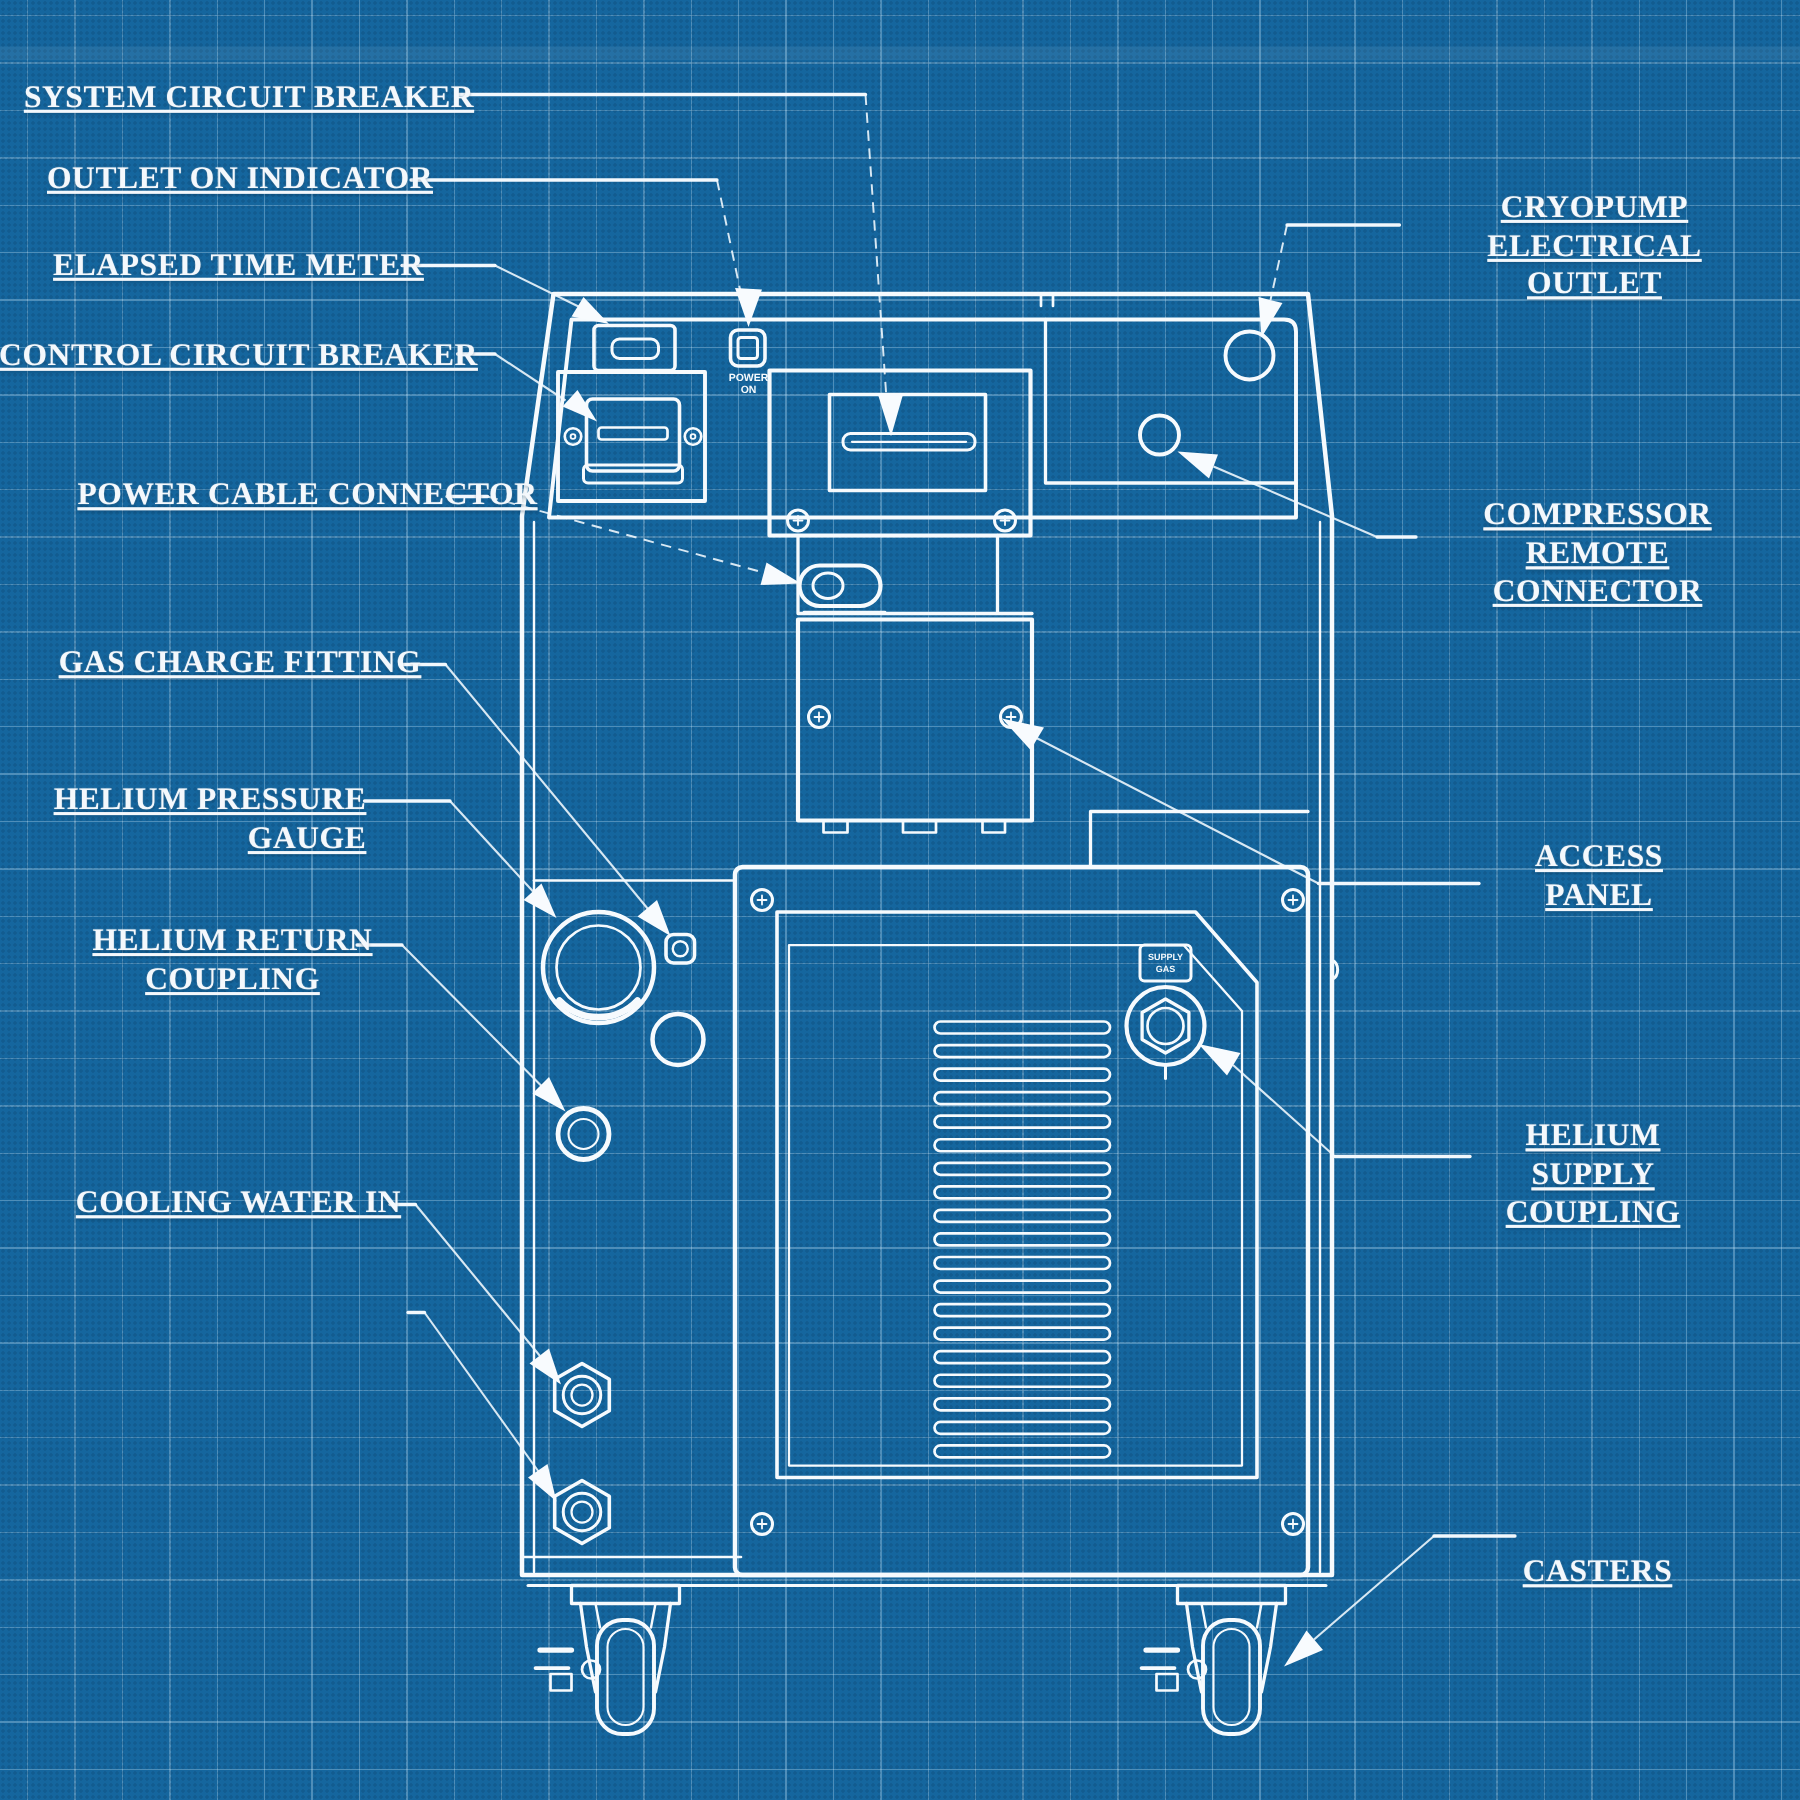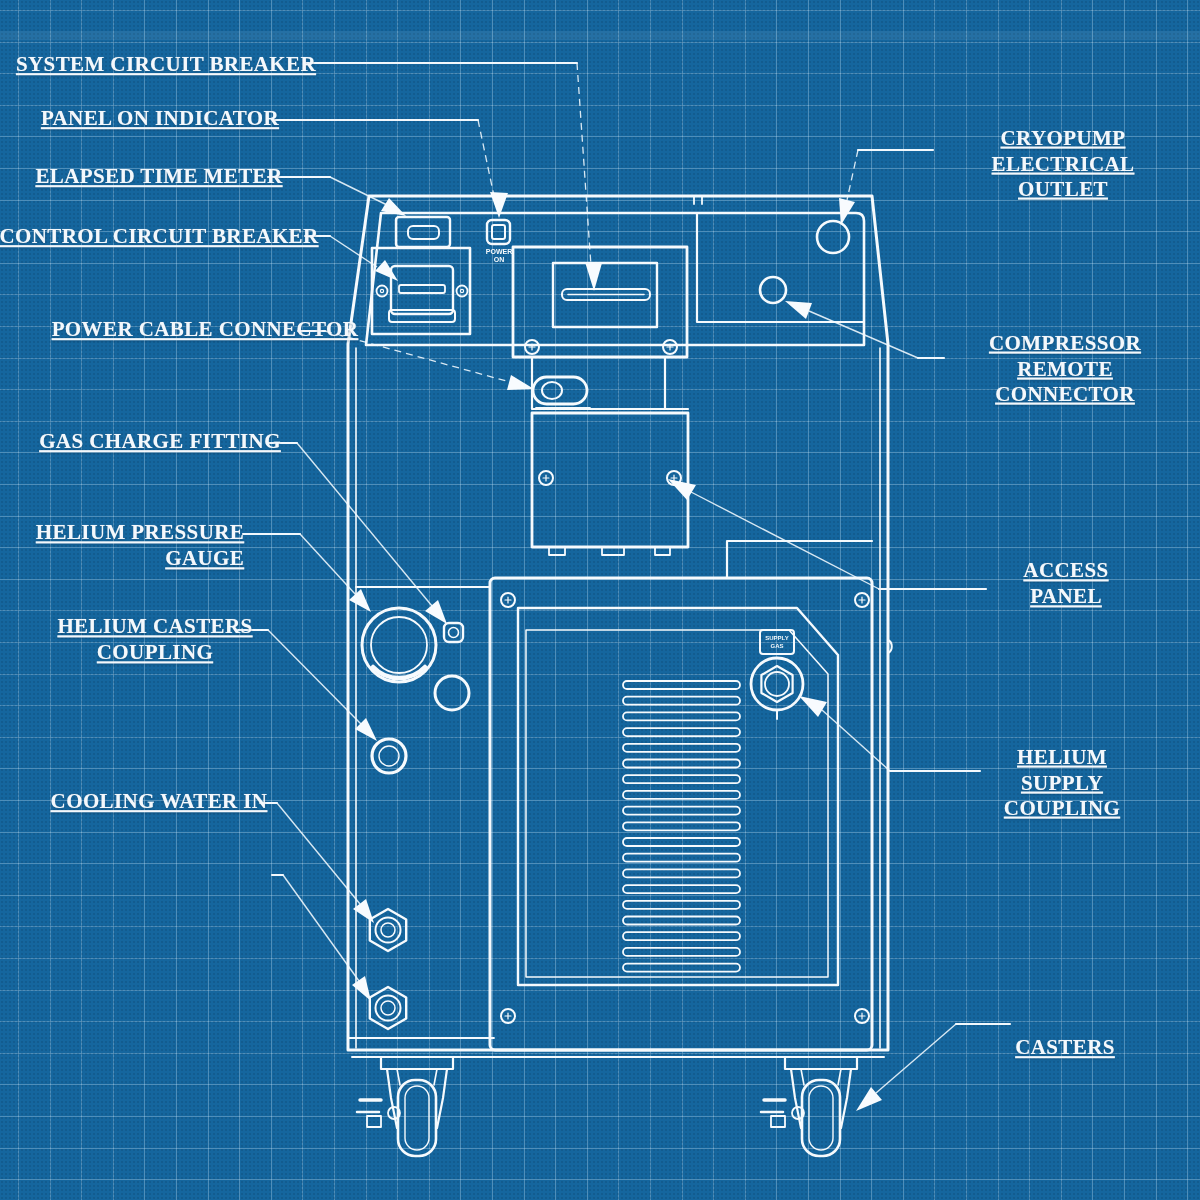--- a/index.html
+++ b/index.html
@@ -295,28 +295,28 @@
       <polygon class="arrow" points="799,696 827,702 818,717"></polygon>
     </g>
     <g>
       <path class="leadH" d="M1010,1024 H956"></path>
         <path class="lead" d="M956,1024 L876,1093"></path>
       <polygon class="arrow" points="856,1111 871,1087 882,1100"></polygon>
     </g>
   </svg>
 
   <div class="callout" style="left:166px;top:65px;">SYSTEM CIRCUIT BREAKER</div>
-  <div class="callout" style="left:160px;top:119px;">PANEL ON INDICATOR</div>
+  <div class="callout" style="left:160px;top:119px;">OUTLET ON INDICATOR</div>
   <div class="callout" style="left:159px;top:237px;">CONTROL CIRCUIT BREAKER</div>
   <div class="callout" style="left:159px;top:177px;">ELAPSED TIME METER</div>
   <div class="callout" style="left:158px;top:330px;margin-left:47px;">POWER CABLE CONNECTOR</div>
   <div class="callout" style="left:160px;top:442px;">GAS CHARGE FITTING</div>
   <div class="callout" style="left:140px;top:546px;text-align:right;">HELIUM PRESSURE
 GAUGE</div>
-  <div class="callout" style="left:155px;top:640px;">HELIUM CASTERS
+  <div class="callout" style="left:155px;top:640px;">HELIUM RETURN
 COUPLING</div>
   <div class="callout" style="left:159px;top:802px;">COOLING WATER IN</div>
   <div class="callout" style="left:1063px;top:164px;">CRYOPUMP ELECTRICAL
 OUTLET</div>
   <div class="callout" style="left:1065px;top:369px;">COMPRESSOR REMOTE
 CONNECTOR</div>
   <div class="callout" style="left:1066px;top:584px;">ACCESS PANEL</div>
   <div class="callout" style="left:1062px;top:783px;">HELIUM SUPPLY
 COUPLING</div>
   <div class="callout" style="left:1065px;top:1024px;margin-top:24px;">CASTERS</div>

